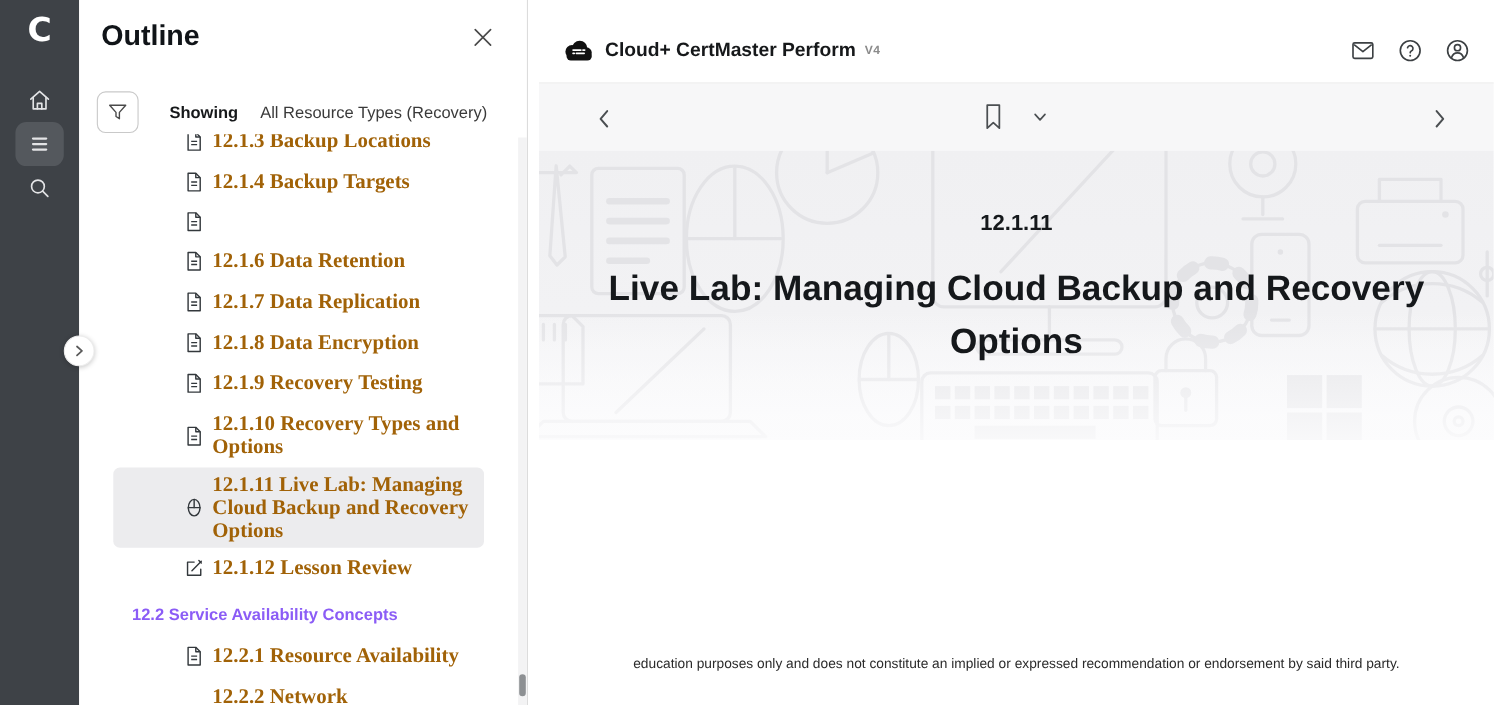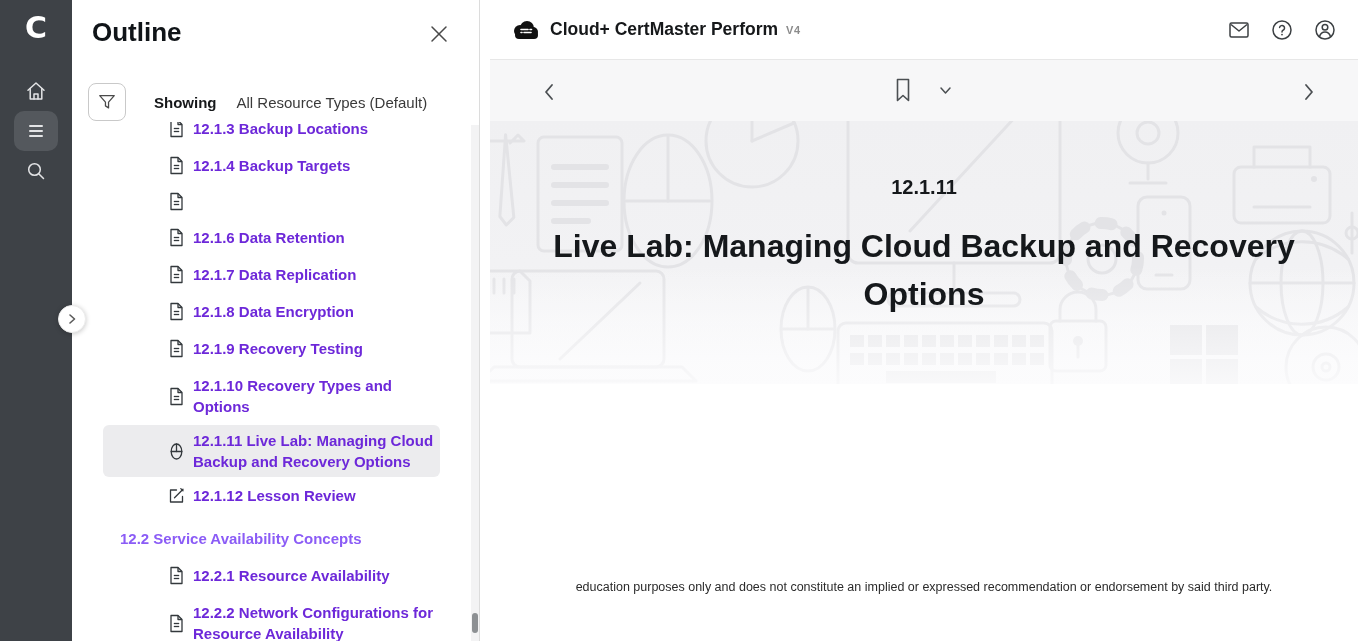--- a/index.html
+++ b/index.html
@@ -30,31 +30,31 @@
   .o-filter { position:absolute; left:16px; top:83px; display:flex; align-items:center; }
   .filter-btn { width:38px; height:38px; border:1px solid #c9c9c9; border-radius:8px; background:#fff;
                 display:flex; align-items:center; justify-content:center; cursor:pointer; }
   .f-label { margin-left:28px; font-size:15px; font-weight:700; color:#16181a; }
   .f-value { margin-left:20px; font-size:15px; color:#3a3a3a; }
 
   .o-list { position:absolute; left:0; top:122px; right:0; bottom:0; overflow:hidden; }
   .o-row { display:flex; align-items:center; gap:8px; margin:0 39px 0 31px; padding:8px 4px 8px 64px;
            border-radius:6px; cursor:pointer; }
   .o-row:first-child { margin-top:-12px; }
-  .o-label { font-size:15px; font-weight:600; color:#6d28d9; line-height:21px; max-width:260px; }
+  .o-label { font-size:19px; font-weight:600; color:#a16207; line-height:21px; max-width:260px;font-family:Liberation Serif, serif; }
   .o-ic { flex:0 0 18px; display:flex; align-items:center; justify-content:center; }
   .o-row.sel { background:#ececee; padding-top:5px; padding-bottom:5px; }
   .o-section { margin:6px 39px 0 31px; padding:8px 0 8px 17px; font-size:15px; font-weight:700;
                color:#8b5cf6; line-height:21px; cursor:pointer; }
   .o-scroll-track { position:absolute; right:0; top:125px; bottom:0; width:8px; background:#f3f3f4; }
   .o-scroll-thumb { position:absolute; left:1px; bottom:8px; width:6px; height:20px; border-radius:3px;
                     background:#8d9093; cursor:pointer; }
 
   
-  .main { position:absolute; left:490px; top:0; width:868px; height:478px; background:#fff; }
+  .main { position:absolute; left:490px; top:16px; width:868px; height:478px; background:#fff; }
   .m-head { position:absolute; left:0; top:0; width:868px; height:60px; background:#fff;
             border-bottom:1px solid #e7e7e7; display:flex; align-items:center; padding:0 20px; }
   .m-title { margin-left:10px; font-size:17.5px; font-weight:700; color:#16181a; }
   .m-ver { margin-left:8px; font-size:11px; font-weight:700; color:#8b8b8b; letter-spacing:.5px; }
   .m-actions { margin-left:auto; display:flex; align-items:center; gap:17px; }
   .icon-btn { background:none; border:none; width:26px; height:26px; display:flex; align-items:center;
               justify-content:center; cursor:pointer; }
 
   .m-toolbar { position:absolute; left:0; top:60px; width:868px; height:61px; background:#f7f7f8; }
   .tb-back { position:absolute; left:44px; top:16px; }
@@ -134,21 +134,21 @@
 
     <div class="o-filter">
       <button class="filter-btn">
         <span>
           <svg width="20" height="20" viewBox="0 0 22 22" fill="none" stroke="#4a4a4a" stroke-width="1.4" stroke-linejoin="round">
             <path d="M3 4h16l-6.3 7.2v6.3l-3.4-2.2v-4.1z"></path>
           </svg>
         </span>
       </button>
       <span class="f-label">Showing</span>
-      <span class="f-value">All Resource Types (Default)</span>
+      <span class="f-value">All Resource Types (Recovery)</span>
     </div>
 
     <div class="o-list">
 
       <div class="o-row">
         <span class="o-ic">
             <svg width="15" height="19" viewBox="0 0 15 19" fill="none" stroke="#33383c" stroke-width="1.3" stroke-linejoin="round">
               <path d="M2 1.5h7l4 4v12H2z"></path>
               <path d="M9 1.5v4h4"></path>
               <line x1="4.8" y1="9.5" x2="10.2" y2="9.5"></line>

